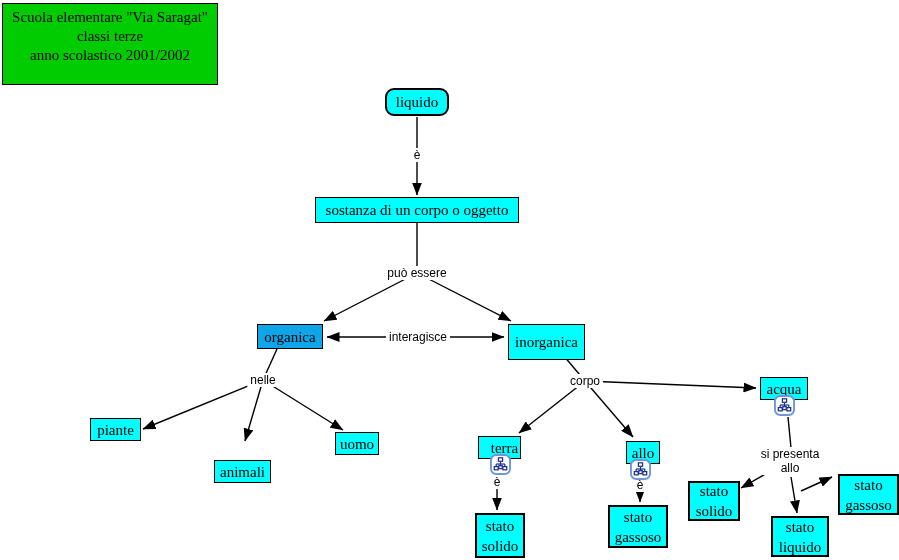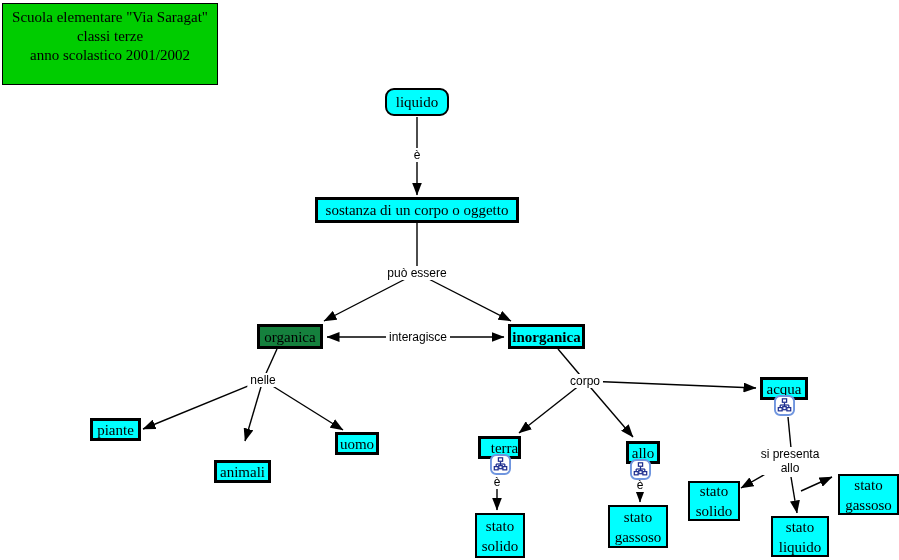--- a/index.html
+++ b/index.html
@@ -6,21 +6,21 @@
   body{
     width:899px;height:560px;position:relative;overflow:hidden;
     background:#ffffff;
     font-family:"Liberation Serif", serif;
   }
   #canvas{position:absolute;left:0;top:0;width:899px;height:560px;}
   svg.links{position:absolute;left:0;top:0;}
   svg.links line{stroke:#000000;stroke-width:1.4;}
   .node{
     position:absolute;box-sizing:border-box;
-    background:#00ffff;border:3px solid #be185d;
+    background:#00ffff;border:1px solid #be185d;
     display:flex;align-items:center;justify-content:center;
     font:15px "Liberation Serif", serif;color:#000000;
     text-align:center;white-space:pre-line;line-height:20px;
   }
   .node.rounded{border-width:2px;border-radius:9px;}
   .node.thick{border-width:2px;}
   .titlebox{
     position:absolute;box-sizing:border-box;
     left:2px;top:3px;width:216px;height:82px;
     background:#00cc00;border:1px solid #000000;
@@ -72,23 +72,23 @@
   </svg>
 
   <div class="titlebox" style="background: rgb(0, 204, 0); color: rgb(0, 0, 0);">Scuola elementare "Via Saragat"
 classi terze
 anno scolastico 2001/2002</div>
 
   <div class="node rounded" style="left: 385px; top: 88px; width: 64px; height: 28px; background: rgb(0, 255, 255); border-color: rgb(0, 0, 0);">liquido</div>
 
   <div class="node" style="left: 315px; top: 197px; width: 204px; height: 26px; background: rgb(0, 255, 255); border-color: rgb(0, 0, 0);">sostanza di un corpo o oggetto</div>
 
-  <div class="node" style="left: 257px; top: 324px; width: 66px; height: 25px; background: #15803d; border-color: rgb(0, 0, 0);">organica</div>
+  <div class="node" style="left: 257px; top: 324px; width: 66px; height: 25px; background: #0ea5e9; border-color: rgb(0, 0, 0);">organica</div>
 
-  <div class="node" style="left: 508px; top: 324px; width: 77px; height: 25px; background: rgb(0, 255, 255); border-color: rgb(0, 0, 0); font-weight: bold;">inorganica</div>
+  <div class="node" style="left: 508px; top: 324px; width: 77px; height: 36px; background: rgb(0, 255, 255); border-color: rgb(0, 0, 0);">inorganica</div>
 
   <div class="node" style="left: 90px; top: 418px; width: 51px; height: 23px; background: rgb(0, 255, 255); border-color: rgb(0, 0, 0);">piante</div>
 
   <div class="node" style="left: 214px; top: 444px; width: 57px; height: 23px; background: rgb(0, 255, 255); border-color: rgb(0, 0, 0); margin-top: 16px;">animali</div>
 
   <div class="node" style="left: 335px; top: 432px; width: 44px; height: 23px; background: rgb(0, 255, 255); border-color: rgb(0, 0, 0);">uomo</div>
 
   <div class="node" style="left: 478px; top: 436px; width: 43px; height: 23px; background: rgb(0, 255, 255); border-color: rgb(0, 0, 0); padding-left: 10px;">terra</div>
 
   <div class="node" style="left: 626px; top: 441px; width: 34px; height: 23px; background: rgb(0, 255, 255); border-color: rgb(0, 0, 0);">allo</div>

